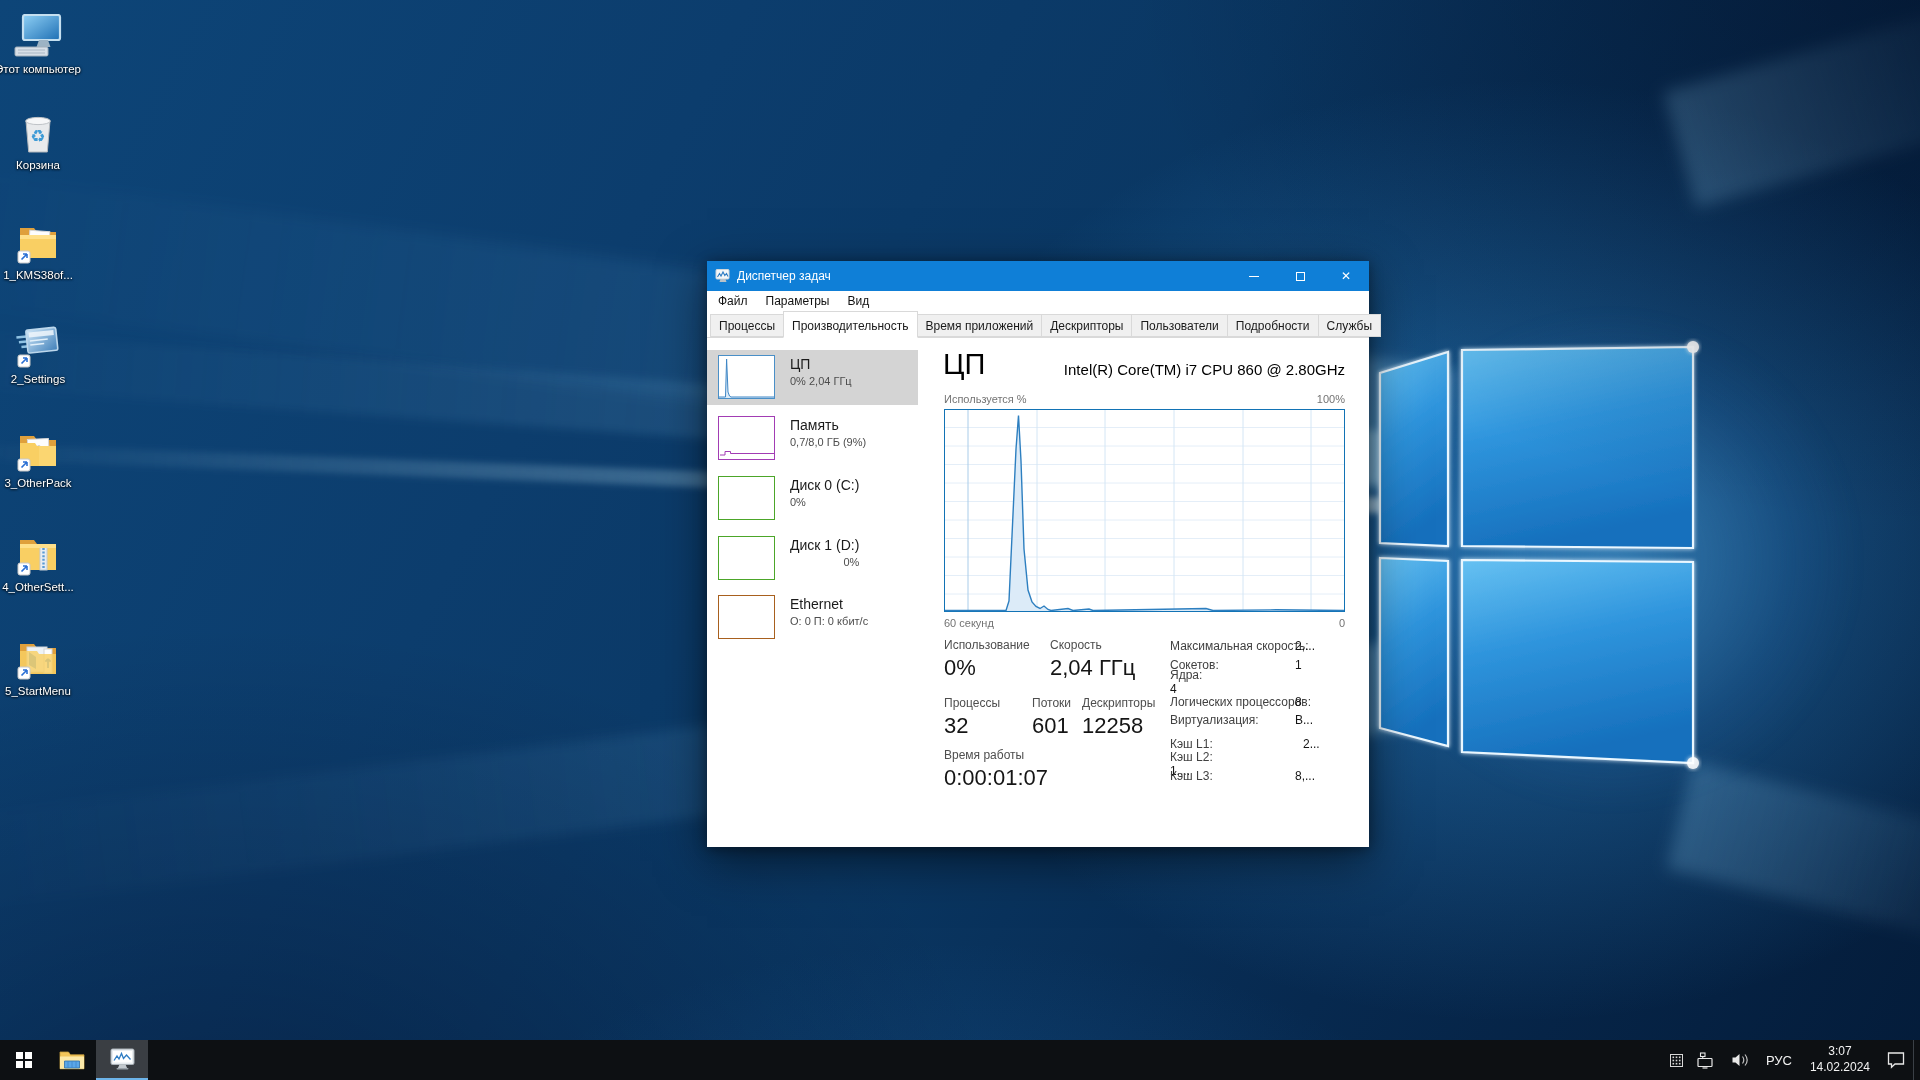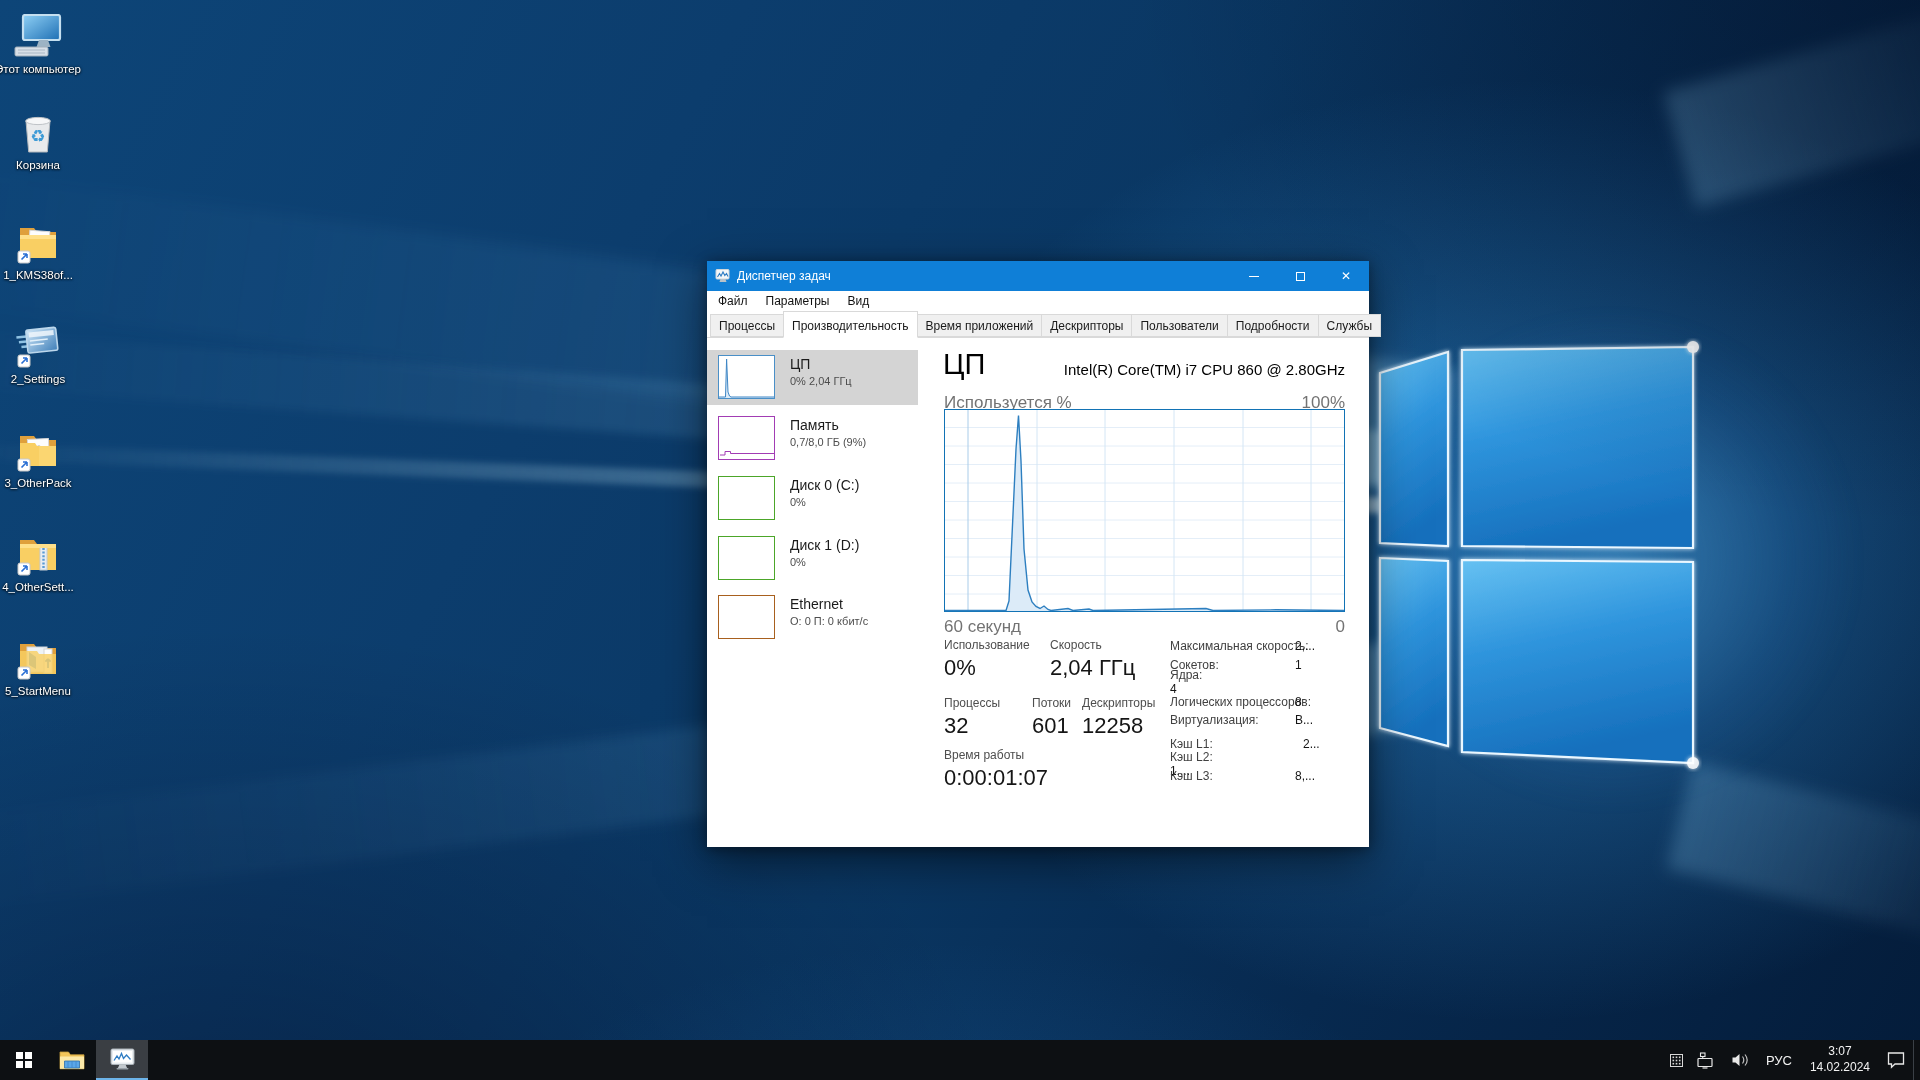--- a/index.html
+++ b/index.html
@@ -69,21 +69,21 @@
   .side-item.selected { background:var(--selected-item-bg,#d4d4d4); }
   .side-thumb { position:absolute; left:11px; top:5px; width:57px; height:44px; background:#fff; border:1px solid #999; }
   .side-text { position:absolute; left:83px; top:6px; }
   .side-title { font-size:14px; color:#1b1b1b; }
   .side-sub { font-size:11px; color:#4d4d4d; margin-top:3px; }
 
   .main { position:absolute; left:231px; top:0; width:407px; height:471px; }
   .main-title { position:absolute; left:5px; top:10px; font-size:29px; color:#000; }
   .cpu-name { position:absolute; right:0; top:23px; font-size:15px; color:#000; }
   .axis-row { position:absolute; left:6px; right:0; display:flex; justify-content:space-between;
-    font-size:17px; color:#737373; }
+    font-size:11px; color:#737373; }
   .axis-top { top:55px; }
   .axis-bottom { top:279px; }
   .chart { position:absolute; left:6px; top:71px; width:401px; height:203px; }
 
   .stat-label { position:absolute; font-size:12px; color:#4e4e4e; white-space:nowrap; }
   .stat-value { position:absolute; font-size:22px; font-weight:300; color:#151515; white-space:nowrap; }
   .spec-row { position:absolute; left:232px; width:178px; display:flex; font-size:12px; }
   .spec-label { color:#414141; width:125px; white-space:nowrap; }
   .spec-value { color:#151515; white-space:nowrap; }
 
@@ -313,21 +313,21 @@
         </div>
 
         <div class="side-item" style="top:133px;">
           <div class="side-thumb" style="border-color:#4ca629;"></div>
           <div class="side-text">
             <div class="side-title">Диск 0 (C:)</div>
             <div class="side-sub">0%</div>
           </div>
         </div>
 
-        <div class="side-item" style="top:193px;">
+        <div class="side-item" style="top:193px;text-align:right;">
           <div class="side-thumb" style="border-color:#4ca629;"></div>
           <div class="side-text">
             <div class="side-title">Диск 1 (D:)</div>
             <div class="side-sub">0%</div>
           </div>
         </div>
 
         <div class="side-item" style="top:252px;">
           <div class="side-thumb" style="border-color:#a8601e;"></div>
           <div class="side-text">

